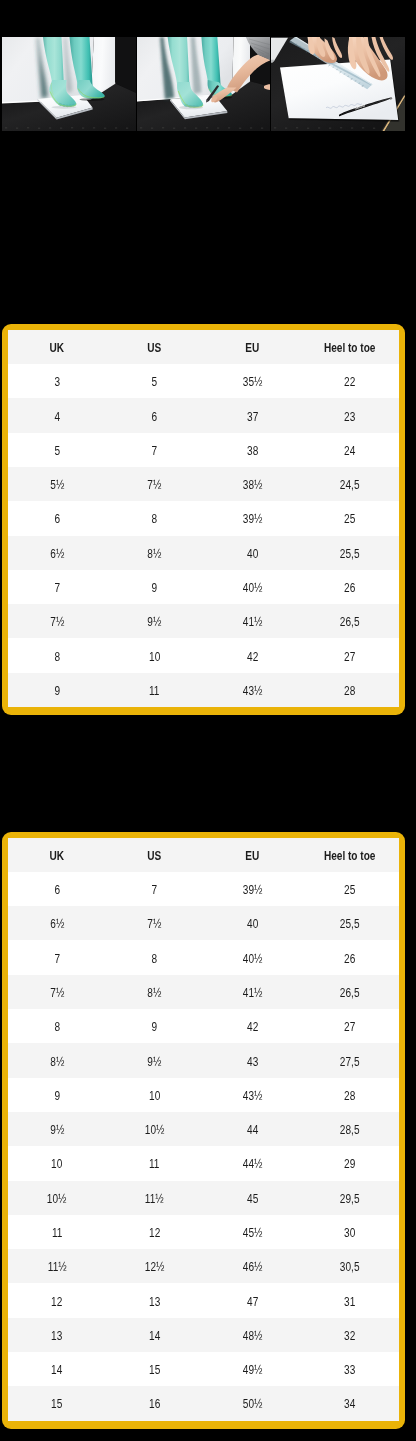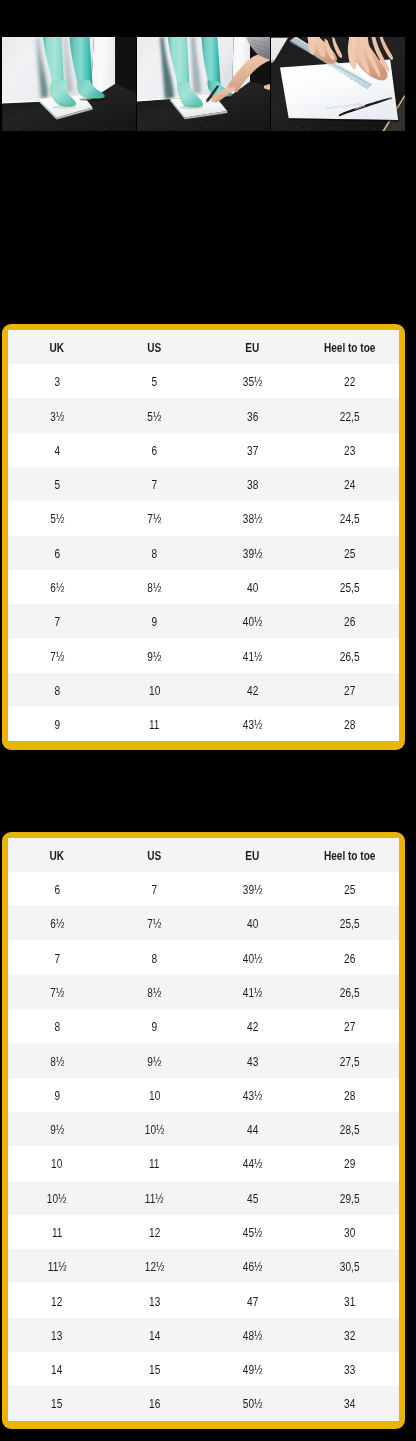--- a/index.html
+++ b/index.html
@@ -394,26 +394,20 @@
           </tr>
         </thead>
         <tbody>
           <tr>
             <td><span>3</span></td>
             <td><span>5</span></td>
             <td><span>35½</span></td>
             <td><span>22</span></td>
           </tr>
           <tr>
-            <td><span>3½</span></td>
-            <td><span>5½</span></td>
-            <td><span>36</span></td>
-            <td><span>22,5</span></td>
-          </tr>
-          <tr>
             <td><span>4</span></td>
             <td><span>6</span></td>
             <td><span>37</span></td>
             <td><span>23</span></td>
           </tr>
           <tr>
             <td><span>5</span></td>
             <td><span>7</span></td>
             <td><span>38</span></td>
             <td><span>24</span></td>

